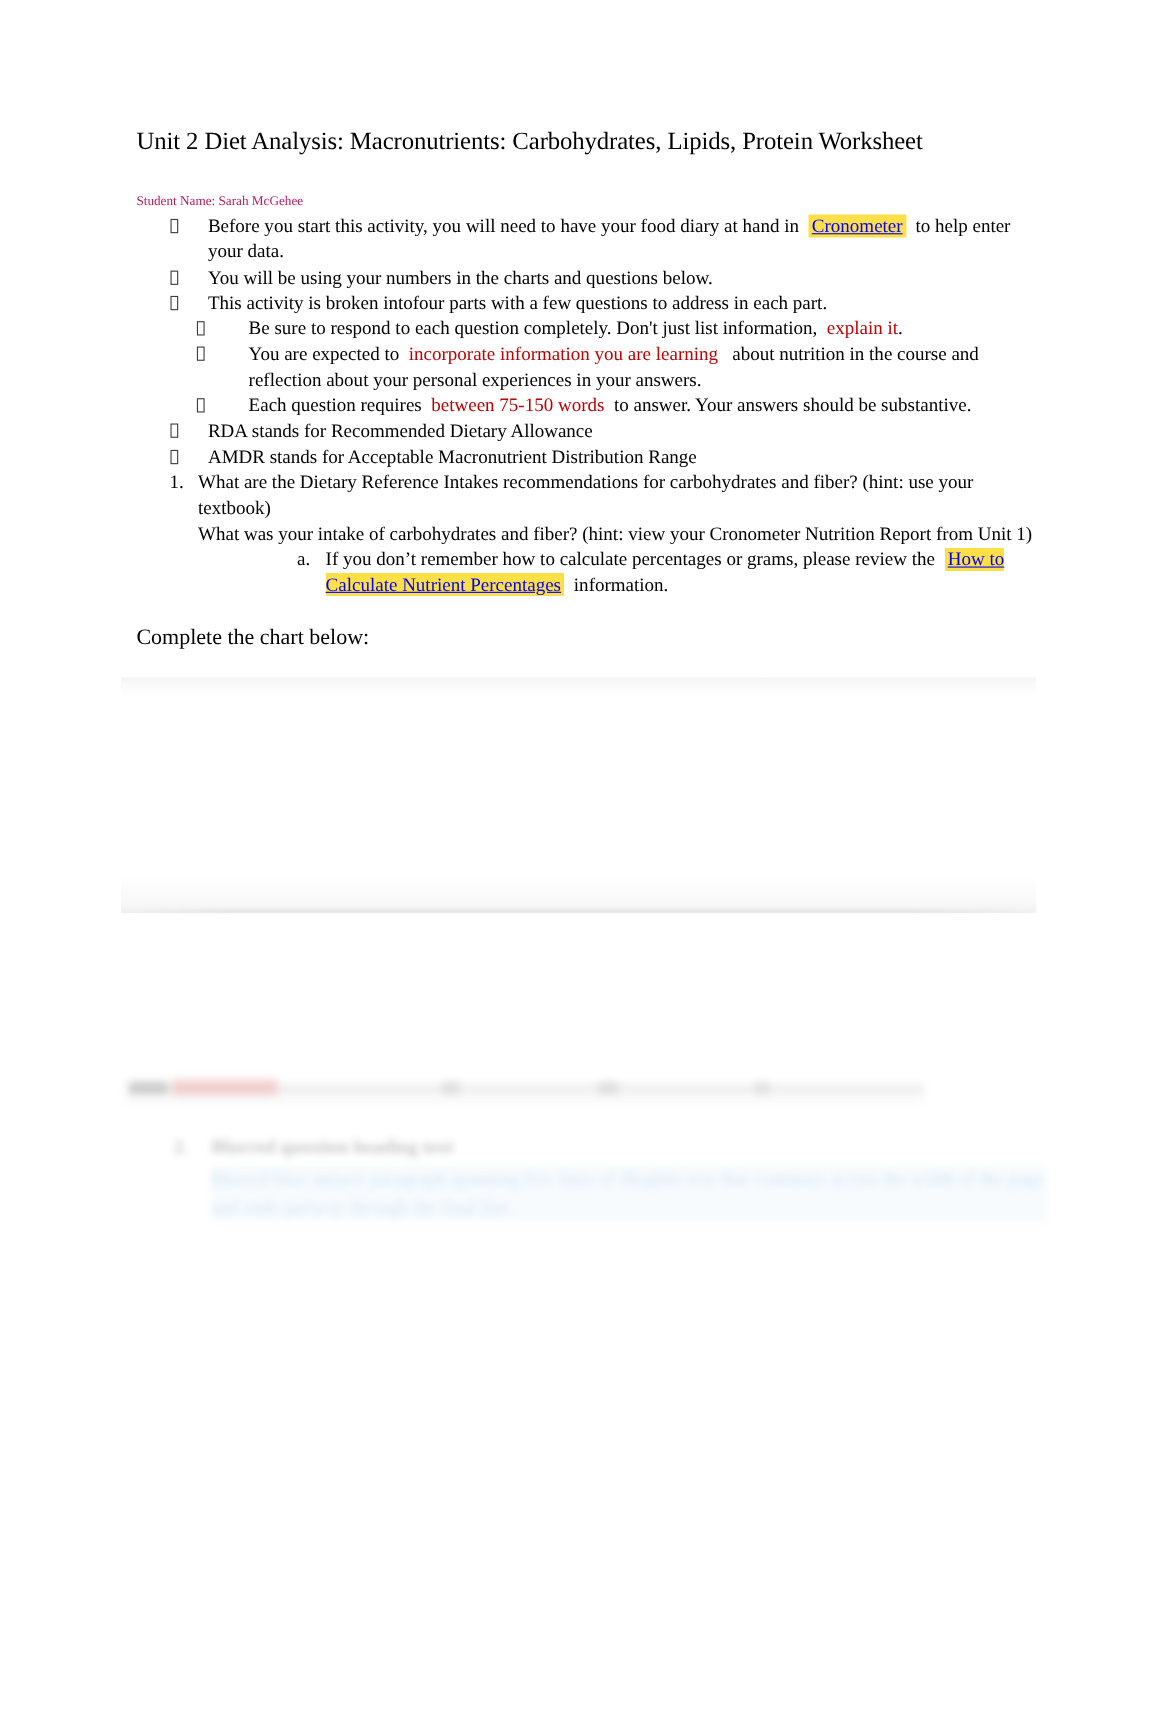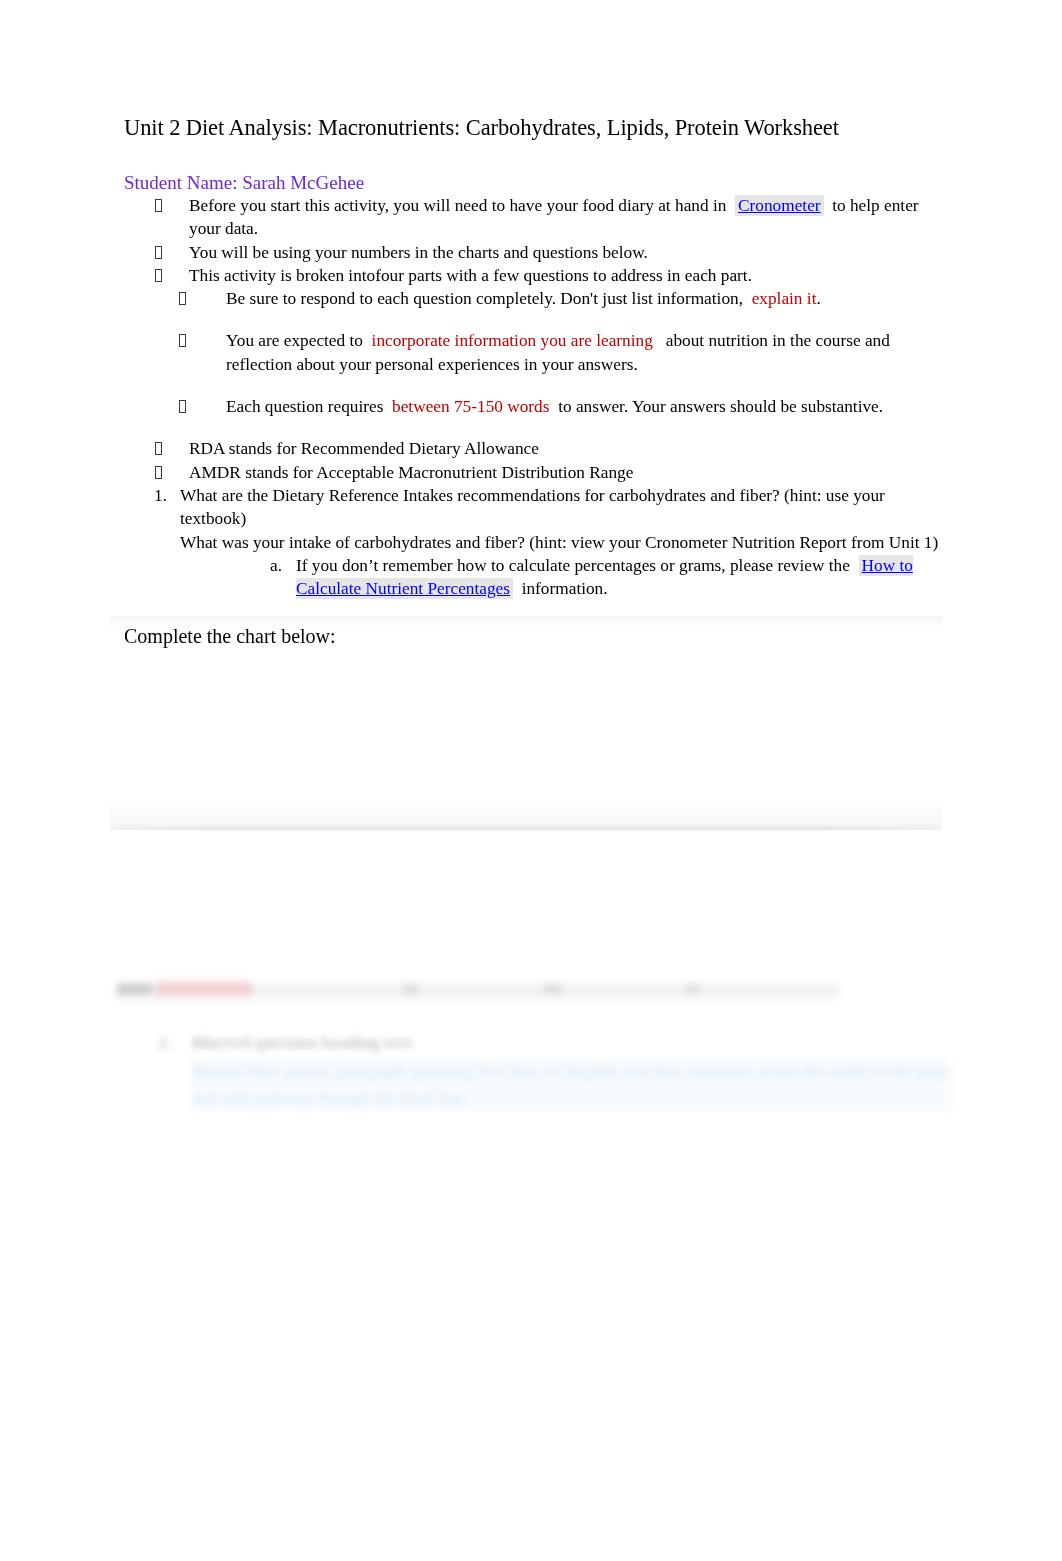--- a/index.html
+++ b/index.html
@@ -38,23 +38,23 @@
     font-size: 22.5px;
     line-height: 30px;
     font-weight: normal;
     letter-spacing: -0.1px;
     margin: 0;
     white-space: nowrap;
   }
 
   .student-name {
     margin-top: 28px;
-    font-size: 19px;
+    font-size: 12px;
     line-height: 23px;
-    color: #6d28d9;
+    color: #be185d;
   }
 
   
   .para {
     font-size: 17.3px;
     line-height: 23.3px;
     margin-top: 24px;
     text-align: left;
   }
 
@@ -105,27 +105,27 @@
     padding-left: 38px;
   }
   ol.num > .li > .marker { text-align: right; width: 25px; }
 
   ol.alpha > .li {
     margin-left: 80px;
     padding-left: 36px;
   }
   ol.alpha > .li > .marker { text-align: right; width: 22px; }
 
-  .sp-before { margin-top: 19px; }
+  .sp-before { }
 
   
   .red { color: #c00000; }
   .link-blue {
     color: #0000ff;
-    background: #e5e5e5;
+    background: #fde047;
     padding: 1px 3px 1px 3px;
     border-radius: 1px;
   }
 
   
   .part-head {
     font-size: 17.3px;
     line-height: 23.3px;
     margin-top: 26px;
     position: relative;

